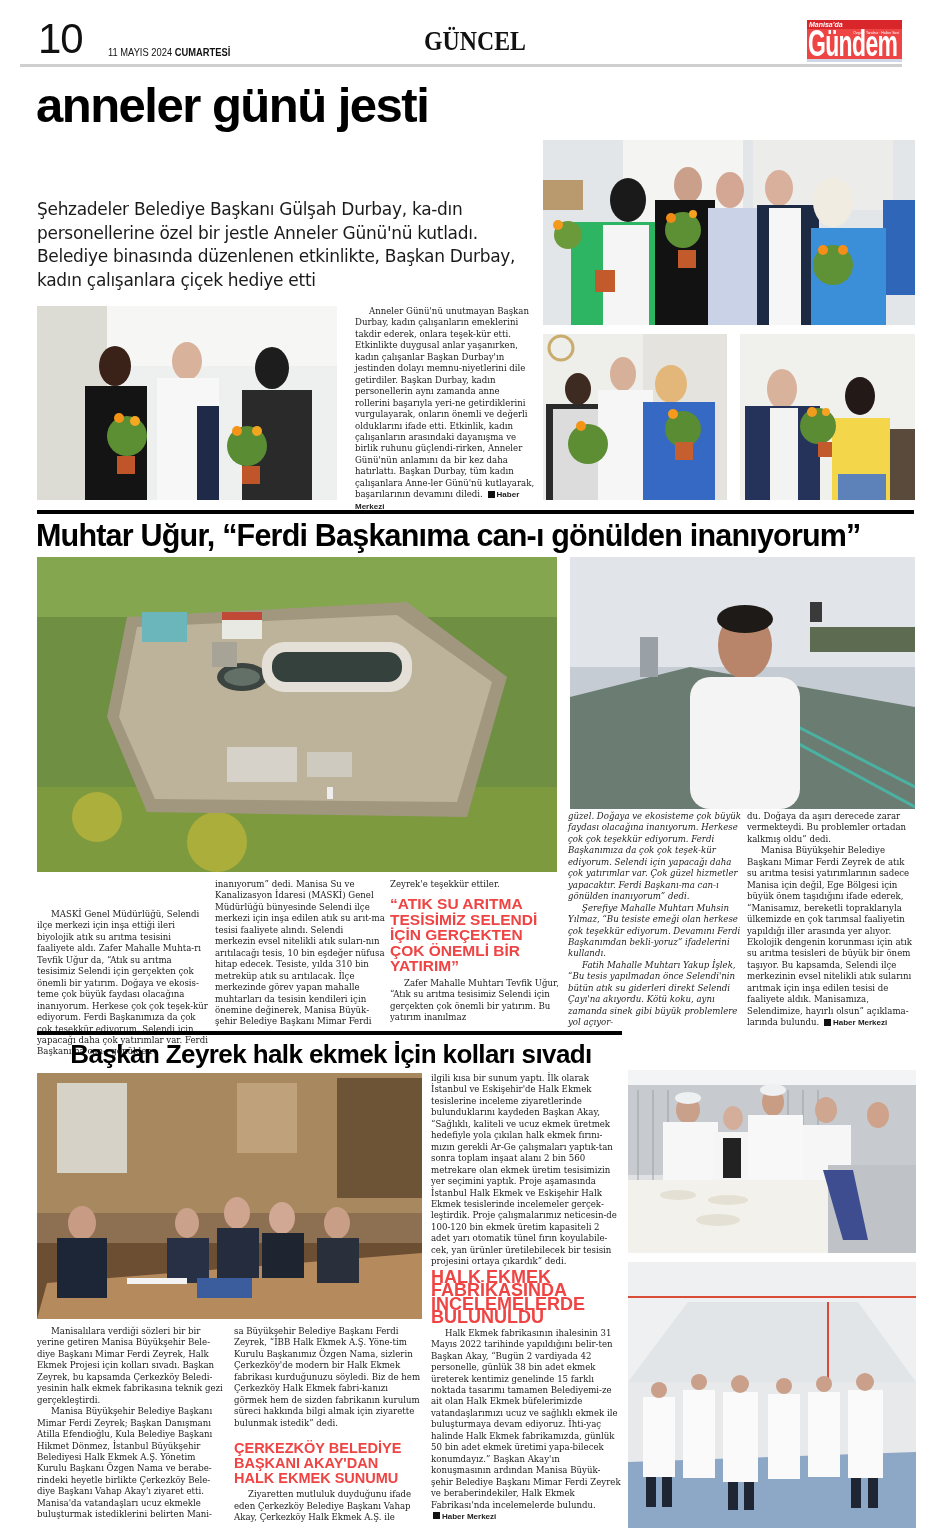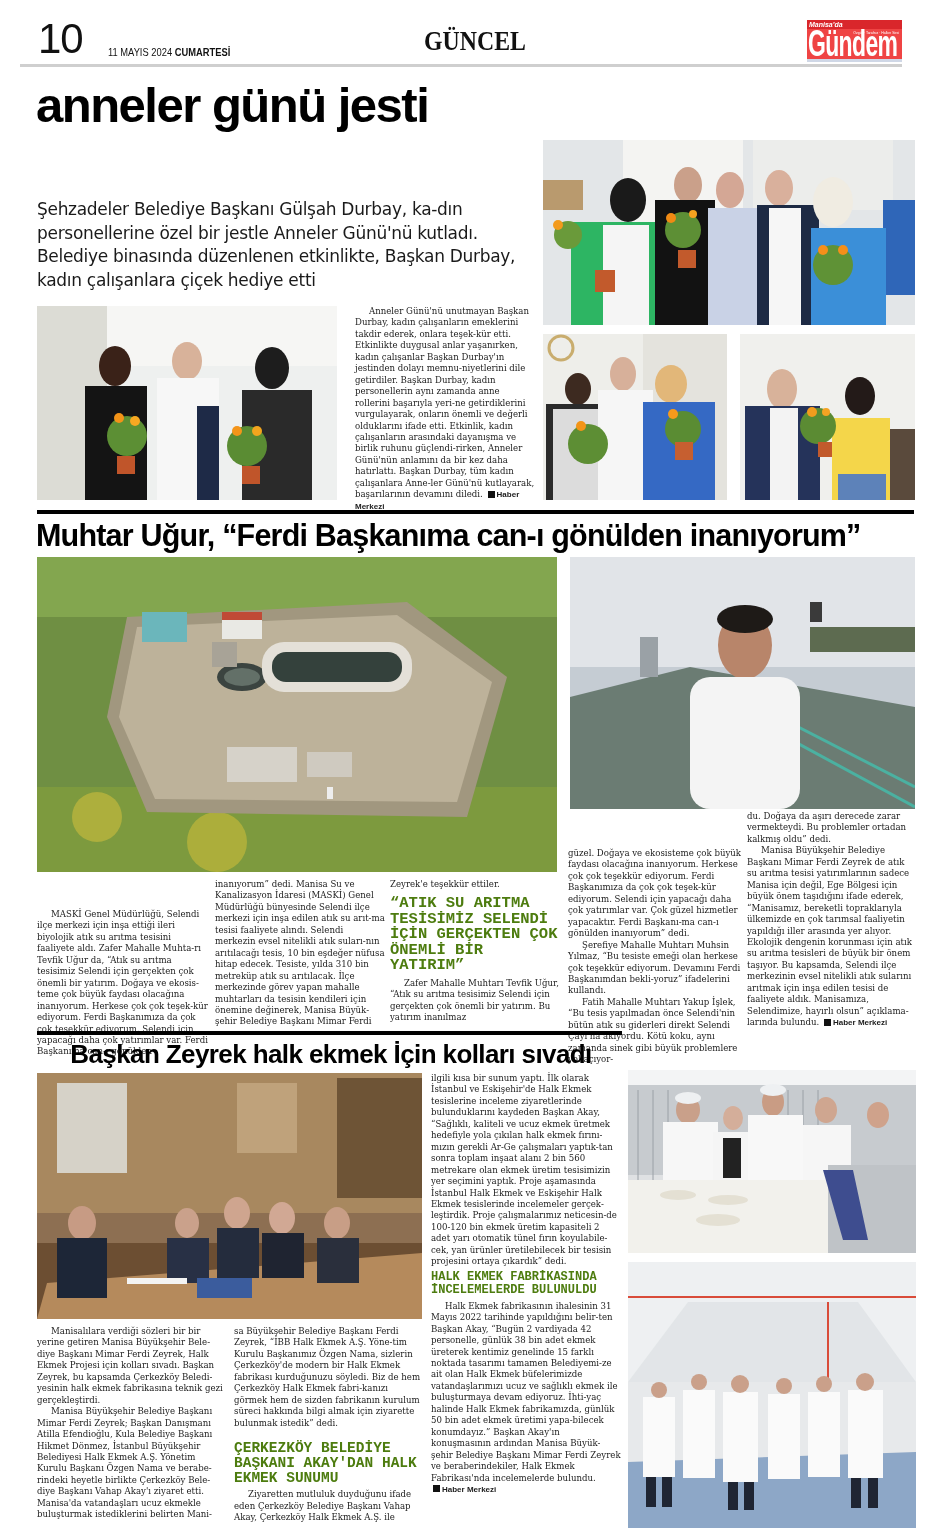--- a/index.html
+++ b/index.html
@@ -24,21 +24,21 @@
 
   
   .h1 { font-family: "Liberation Sans", sans-serif; font-weight: 700; color: #000; letter-spacing: -1.5px; }
   .deck { left: 37px; top: 198px; width: 500px; font-family: "DejaVu Sans", sans-serif; font-size: 17px; line-height: 23.5px; color: #1a1a1a; letter-spacing: -0.3px; }
 
   .body-col { font-family: "DejaVu Serif", serif; font-size: 8.6px; line-height: 11.45px; color: #1c1c1c; text-align: left; }
   .body-col .p { text-indent: 14px; }
   .signoff { font-family: "Liberation Sans", sans-serif; font-weight: 700; font-size: 8px; }
   .sq { display: inline-block; width: 7px; height: 7px; background: #111; vertical-align: -0.5px; margin: 0 2px; }
 
-  .subhead { font-family: Liberation Mono, monospace; font-weight: 700; color: #4d7c0f; font-size: 17px; line-height: 17px; letter-spacing: 0; }
+  .subhead { font-family: Liberation Sans, sans-serif; font-weight: 700; color: #ef4444; font-size: 17px; line-height: 17px; letter-spacing: 0; }
 
   .black-rule { height: 4px; background: #000; }
 
   
   .photo { overflow: hidden; }
   .photo svg { display: block; width: 100%; height: 100%; }
 </style>
 </head>
 <body>
 
@@ -206,21 +206,21 @@
   <div class="p">MASKİ Genel Müdürlüğü, Selendi ilçe merkezi için inşa ettiği ileri biyolojik atık su arıtma tesisini faaliyete aldı. Zafer Mahalle Muhta-rı Tevfik Uğur da, “Atık su arıtma tesisimiz Selendi için gerçekten çok önemli bir yatırım. Doğaya ve ekosis-teme çok büyük faydası olacağına inanıyorum. Herkese çok çok teşek-kür ediyorum. Ferdi Başkanımıza da çok çok teşekkür ediyorum. Selendi için yapacağı daha çok yatırımlar var. Ferdi Başkanıma can-ı gönülden</div>
 </div>
 <div class="abs body-col" style="left:215px; top:879px; width:170px;">
   <div>inanıyorum” dedi.  Manisa Su ve Kanalizasyon İdaresi (MASKİ) Genel Müdürlüğü bünyesinde Selendi ilçe merkezi için inşa edilen atık su arıt-ma tesisi faaliyete alındı. Selendi merkezin evsel nitelikli atık suları-nın arıtılacağı tesis, 10 bin eşdeğer nüfusa hitap edecek. Tesiste, yılda 310 bin metreküp atık su arıtılacak. İlçe merkezinde görev yapan mahalle muhtarları da tesisin kendileri için önemine değinerek, Manisa Büyük-şehir Belediye Başkanı Mimar Ferdi</div>
 </div>
 <div class="abs body-col" style="left:390px; top:879px; width:170px;">
   <div>Zeyrek'e teşekkür ettiler.</div>
   <div class="subhead" style="margin-top:6px; font-size:15.5px; line-height:15.5px;">“ATIK SU ARITMA TESİSİMİZ SELENDİ İÇİN GERÇEKTEN ÇOK ÖNEMLİ BİR YATIRIM”</div>
   <div class="p" style="margin-top:4px;">Zafer Mahalle Muhtarı Tevfik Uğur, “Atık su arıtma tesisimiz Selendi için gerçekten çok önemli bir yatırım. Bu yatırım inanılmaz</div>
 </div>
-<div class="abs body-col" style="left:568px; top:848px; width:175px;">
+<div class="abs body-col" style="left:568px; top:811px; width:175px;font-style:italic;">
   <div>güzel. Doğaya ve ekosisteme çok büyük faydası olacağına inanıyorum. Herkese çok çok teşekkür ediyorum. Ferdi Başkanımıza da çok çok teşek-kür ediyorum. Selendi için yapacağı daha çok yatırımlar var. Çok güzel hizmetler yapacaktır. Ferdi Başkanı-ma can-ı gönülden inanıyorum” dedi.</div>
   <div class="p">Şerefiye Mahalle Muhtarı Muhsin Yılmaz, “Bu tesiste emeği olan herkese çok teşekkür ediyorum. Devamını Ferdi Başkanımdan bekli-yoruz” ifadelerini kullandı.</div>
   <div class="p">Fatih Mahalle Muhtarı Yakup İşlek, “Bu tesis yapılmadan önce Selendi'nin bütün atık su giderleri direkt Selendi Çayı'na akıyordu. Kötü koku, aynı zamanda sinek gibi büyük problemlere yol açıyor-</div>
 </div>
 <div class="abs body-col" style="left:747px; top:811px; width:170px;">
   <div>du. Doğaya da aşırı derecede zarar vermekteydi. Bu problemler ortadan kalkmış oldu” dedi.</div>
   <div class="p"><span>Manisa Büyükşehir Belediye Başkanı Mimar Ferdi Zeyrek de atık su arıtma tesisi yatırımlarının sadece Manisa için değil, Ege Bölgesi için büyük önem taşıdığını ifade ederek, “Manisamız, bereketli topraklarıyla ülkemizde en çok tarımsal faaliyetin yapıldığı iller arasında yer alıyor. Ekolojik dengenin korunması için atık su arıtma tesisleri de büyük bir önem taşıyor. Bu kapsamda, Selendi ilçe merkezinin evsel nitelikli atık sularını arıtmak için inşa edilen tesisi de faaliyete aldık. Manisamıza, Selendimize, hayırlı olsun” açıklama-larında bulundu.</span> <span class="sq"></span><span class="signoff">Haber Merkezi</span></div>
 </div>
 
 <div class="abs black-rule" style="left:37px; top:1031px; width:585px;"></div>
@@ -254,21 +254,21 @@
   <div class="p">Manisalılara verdiği sözleri bir bir yerine getiren Manisa Büyükşehir Bele-diye Başkanı Mimar Ferdi Zeyrek, Halk Ekmek Projesi için kolları sıvadı. Başkan Zeyrek, bu kapsamda Çerkezköy Beledi-yesinin halk ekmek fabrikasına teknik gezi gerçekleştirdi.</div>
   <div class="p">Manisa Büyükşehir Belediye Başkanı Mimar Ferdi Zeyrek; Başkan Danışmanı Atilla Efendioğlu, Kula Belediye Başkanı Hikmet Dönmez, İstanbul Büyükşehir Belediyesi Halk Ekmek A.Ş. Yönetim Kurulu Başkanı Özgen Nama ve berabe-rindeki heyetle birlikte Çerkezköy Bele-diye Başkanı Vahap Akay'ı ziyaret etti. Manisa'da vatandaşları ucuz ekmekle buluşturmak istediklerini belirten Mani-</div>
 </div>
 <div class="abs body-col" style="left:234px; top:1326px; width:188px;">
   <div>sa Büyükşehir Belediye Başkanı Ferdi Zeyrek, “İBB Halk Ekmek A.Ş. Yöne-tim Kurulu Başkanımız Özgen Nama, sizlerin Çerkezköy'de modern bir Halk Ekmek fabrikası kurduğunuzu söyledi. Biz de hem Çerkezköy Halk Ekmek fabri-kanızı görmek hem de sizden fabrikanın kurulum süreci hakkında bilgi almak için ziyarette bulunmak istedik” dedi.</div>
   <div class="subhead" style="margin-top:12px; font-size:14.5px; line-height:15px;">ÇERKEZKÖY BELEDİYE BAŞKANI AKAY'DAN HALK EKMEK SUNUMU</div>
   <div class="p" style="margin-top:3px;">Ziyaretten mutluluk duyduğunu ifade eden Çerkezköy Belediye Başkanı Vahap Akay, Çerkezköy Halk Ekmek A.Ş. ile</div>
 </div>
 <div class="abs body-col" style="left:431px; top:1073px; width:190px;">
   <div>ilgili kısa bir sunum yaptı. İlk olarak İstanbul ve Eskişehir'de Halk Ekmek tesislerine inceleme ziyaretlerinde bulunduklarını kaydeden Başkan Akay, “Sağlıklı, kaliteli ve ucuz ekmek üretmek hedefiyle yola çıkılan halk ekmek fırını-mızın gerekli Ar-Ge çalışmaları yaptık-tan sonra toplam inşaat alanı 2 bin 560 metrekare olan ekmek üretim tesisimizin yer seçimini yaptık. Proje aşamasında İstanbul Halk Ekmek ve Eskişehir Halk Ekmek tesislerinde incelemeler gerçek-leştirdik. Proje çalışmalarımız neticesin-de 100-120 bin ekmek üretim kapasiteli 2 adet yarı otomatik tünel fırın koyulabile-cek, yan ürünler üretilebilecek bir tesisin projesini ortaya çıkardık” dedi.</div>
-  <div class="subhead" style="margin-top:3px; font-size:12px; line-height:13.5px;">HALK EKMEK FABRİKASINDA İNCELEMELERDE BULUNULDU</div>
+  <div class="subhead" style="margin-top:3px; font-size:18px; line-height:13.5px;">HALK EKMEK FABRİKASINDA İNCELEMELERDE BULUNULDU</div>
   <div class="p" style="margin-top:3px;">Halk Ekmek fabrikasının ihalesinin 31 Mayıs 2022 tarihinde yapıldığını belir-ten Başkan Akay, “Bugün 2 vardiyada 42 personelle, günlük 38 bin adet ekmek üreterek kentimiz genelinde 15 farklı noktada tasarımı tamamen Belediyemi-ze ait olan Halk Ekmek büfelerimizde vatandaşlarımızı ucuz ve sağlıklı ekmek ile buluşturmaya devam ediyoruz. İhti-yaç halinde Halk Ekmek fabrikamızda, günlük 50 bin adet ekmek üretimi yapa-bilecek konumdayız.” Başkan Akay'ın konuşmasının ardından Manisa Büyük-şehir Belediye Başkanı Mimar Ferdi Zeyrek ve beraberindekiler, Halk Ekmek Fabrikası'nda incelemelerde bulundu.</div>
   <div><span class="sq"></span><span class="signoff">Haber Merkezi</span></div>
 </div>
 
 <div class="abs photo" style="left:628px; top:1070px; width:288px; height:183px;">
   <svg viewBox="0 0 288 183" preserveAspectRatio="none">
     <rect width="288" height="183" fill="#dfe1e3"></rect>
     <rect x="0" y="0" width="288" height="15" fill="#f3f4f5"></rect>
     <rect x="0" y="15" width="288" height="90" fill="#c7cbcf"></rect>
     <g stroke="#9aa0a6" stroke-width="1">

